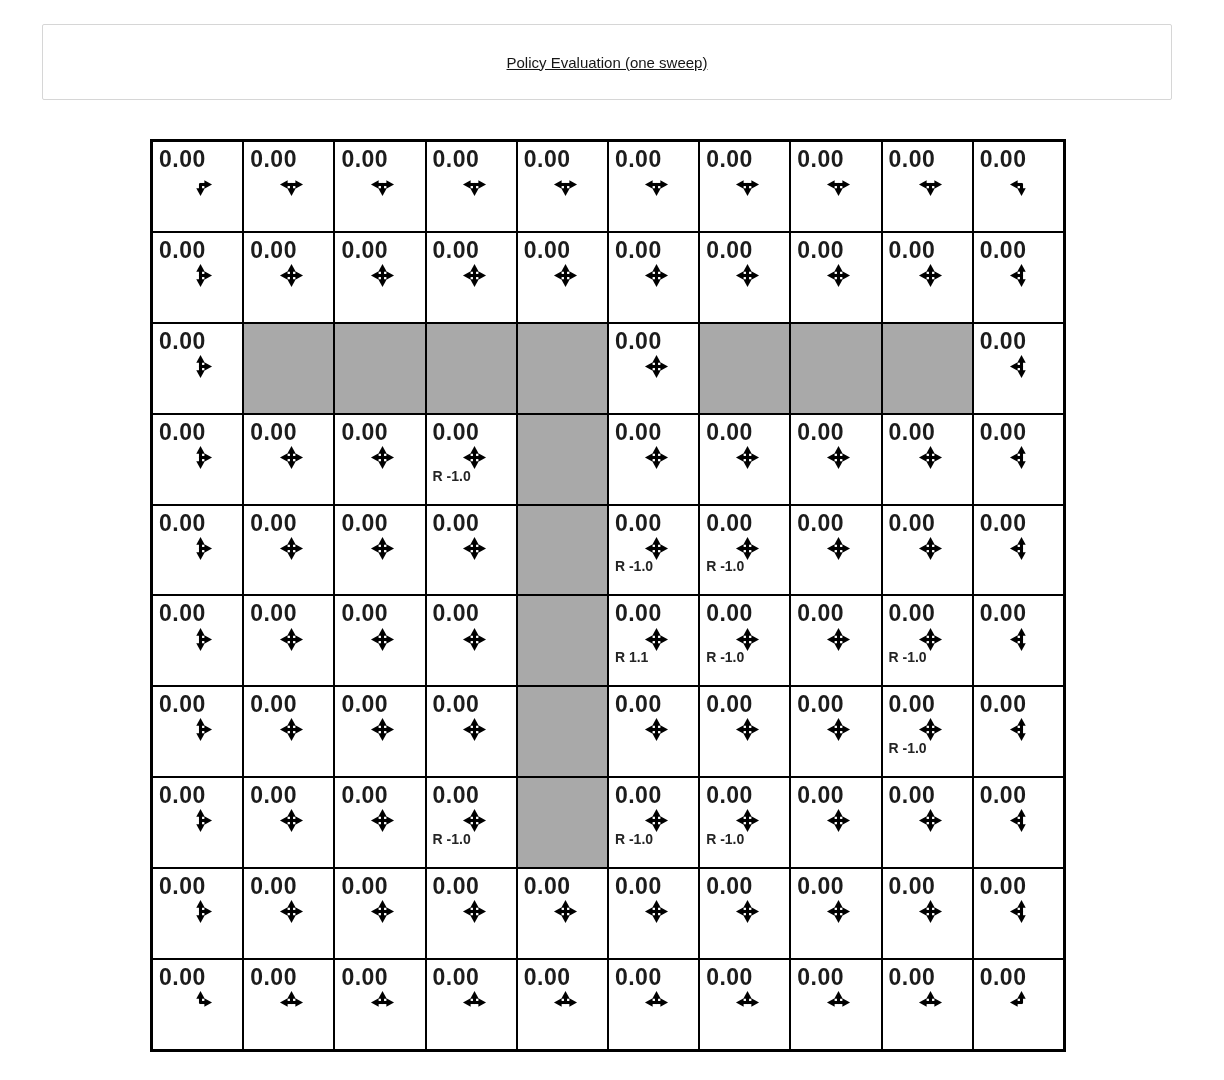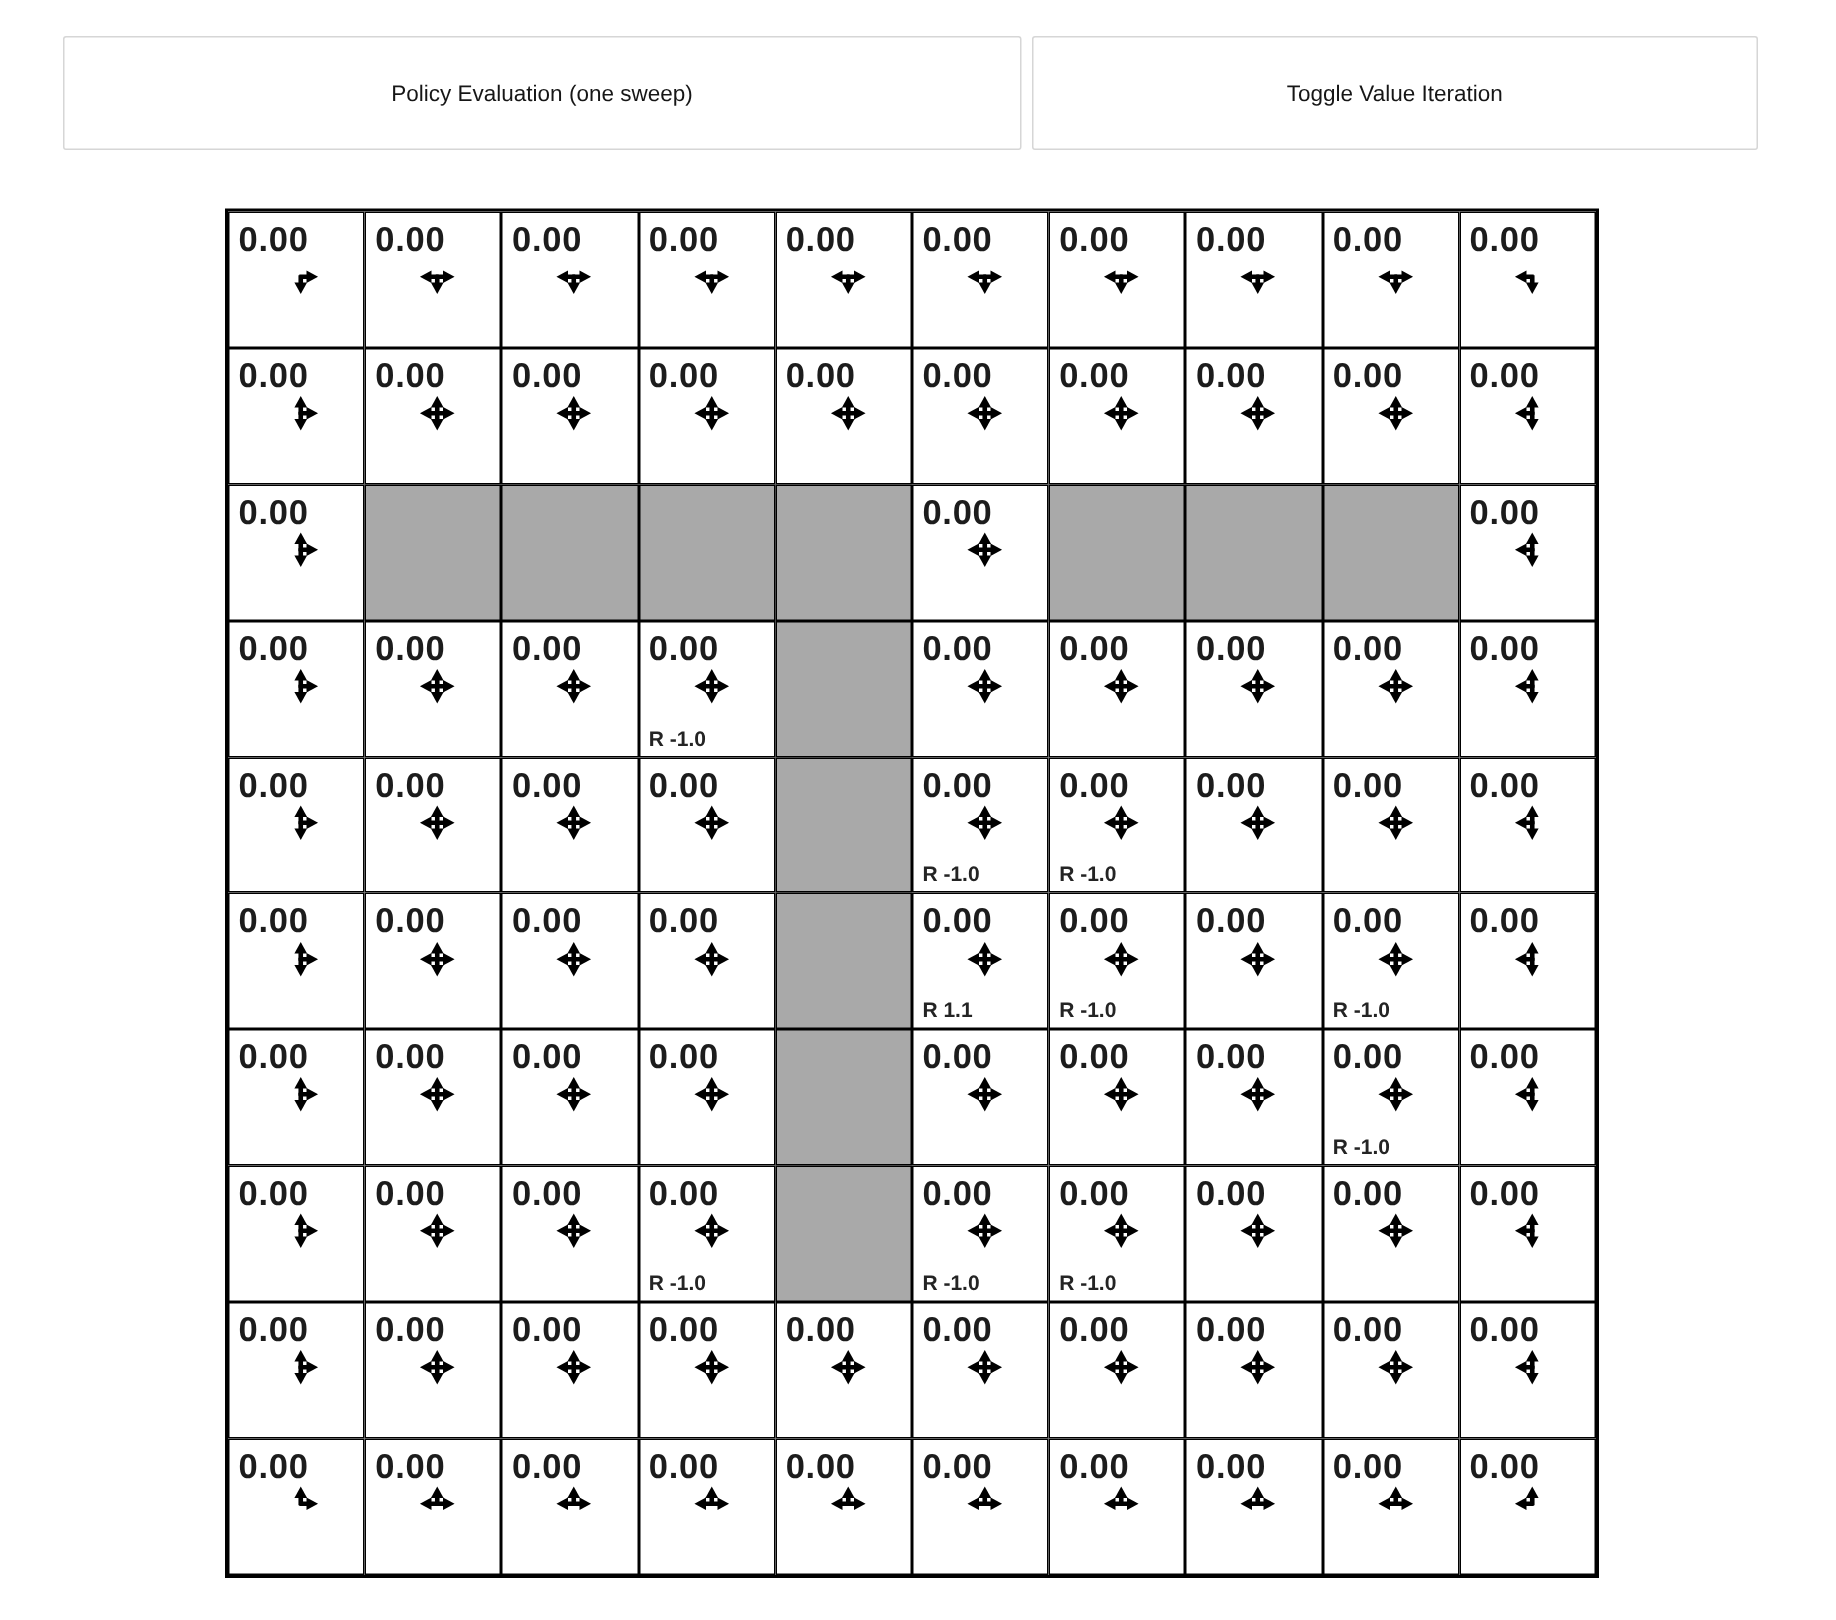--- a/index.html
+++ b/index.html
@@ -18,20 +18,21 @@
     flex: 1;
     height: 76px;
     background: var(--button-bg, #ffffff);
     border: 1px solid var(--button-border, #d6d6d6);
     border-radius: 2px;
     font-family: "Liberation Sans", sans-serif;
     font-size: 15px;
     color: #161616;
     cursor: pointer;
     padding: 0;
+    text-decoration: underline;
   }
   .btn.wide { flex: 1.32; }
   .grid {
     margin: 39px 0 0 150px;
     display: grid;
     grid-template-columns: repeat(10, 91.2px);
     grid-auto-rows: 90.9px;
     border: 2px solid var(--line, #000000);
     width: max-content;
     font-weight: bold;
@@ -51,31 +52,30 @@
     color: #1c1c1c;
     letter-spacing: 0.5px;
   }
   .arrows {
     display: block;
     margin: 1px auto 0;
   }
   .reward {
     position: absolute;
     left: 6px;
-    bottom: 4px;
+    bottom: 20px;
     font-size: 14px;
     color: #242424;
   }
 </style>
 </head>
 <body>
 
 <div class="toolbar">
   <button class="btn wide">Policy Evaluation (one sweep)</button>
-  <button class="btn">Toggle Value Iteration</button>
 </div>
 
 <div class="grid">
     <div class="cell">
       <span class="value">0.00</span>
       <svg width="25" height="25" viewBox="0 0 26 26" class="arrows">
         <line x1="12" y1="13" x2="18" y2="13" stroke="#000000" stroke-width="3.2"></line>
         <polygon points="25,13 17,8.6 17,17.4" fill="#000000"></polygon>
         <line x1="13" y1="12" x2="13" y2="18" stroke="#000000" stroke-width="3.2"></line>
         <polygon points="13,25 8.6,17 17.4,17" fill="#000000"></polygon>

